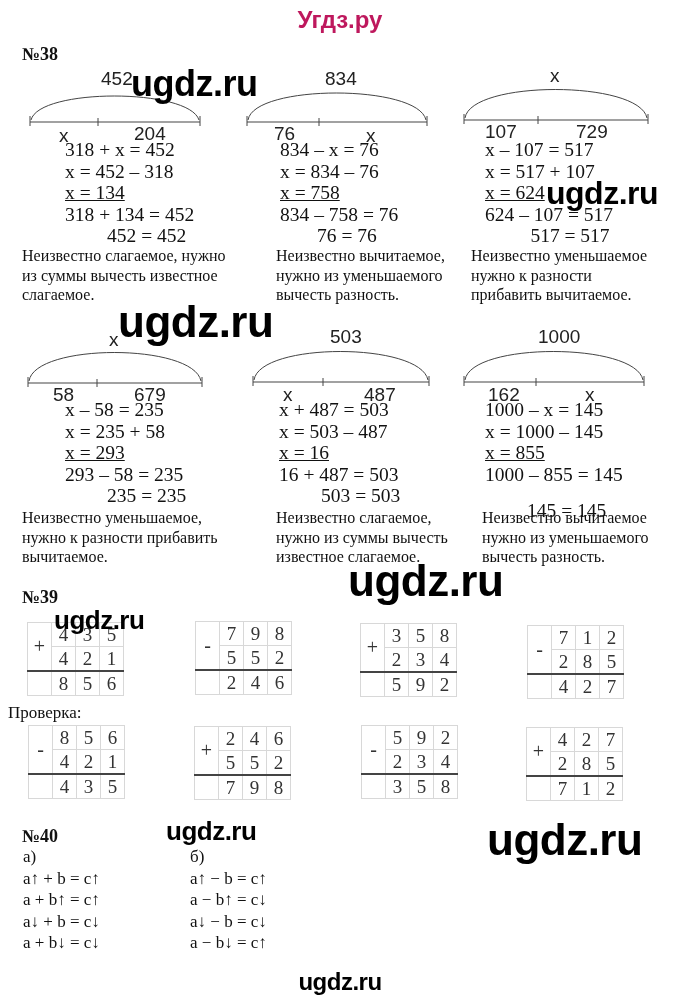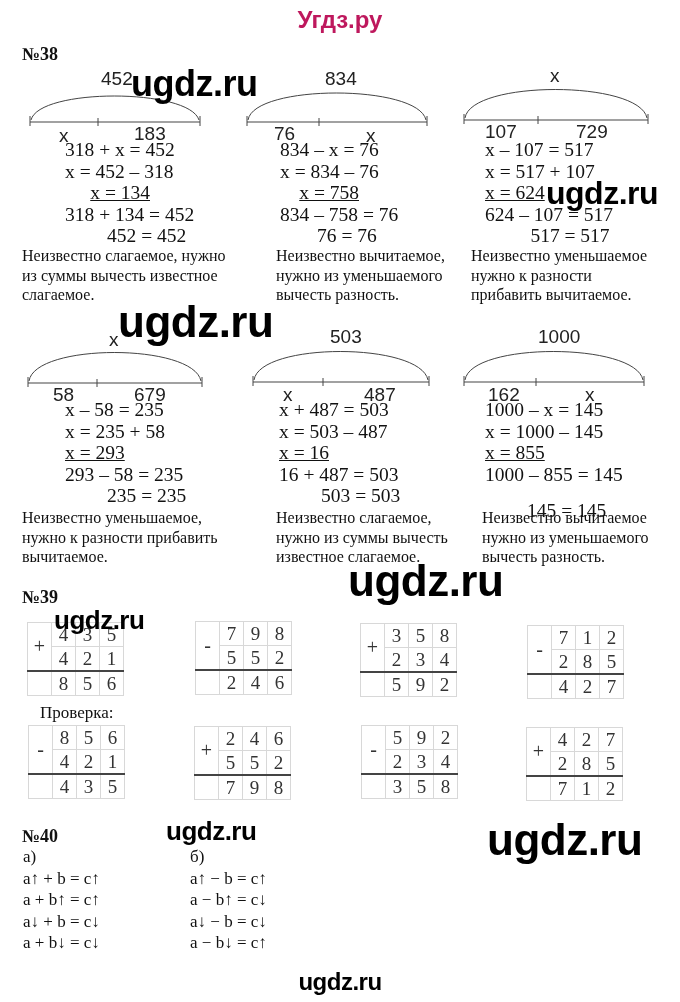--- a/index.html
+++ b/index.html
@@ -3,21 +3,21 @@
 <meta charset="utf-8">
 <style>
   html, body { margin: 0; padding: 0; background: #ffffff; }
   body { width: 680px; height: 1002px; position: relative; overflow: hidden; color: #111; }
   .abs { position: absolute; }
   .site-title { font-family: "Liberation Sans", sans-serif; font-weight: bold; font-size: 24px; left: 0; width: 680px; text-align: center; top: 6px; color: #be185d; }
   .task-num { font-family: "Liberation Serif", serif; font-weight: bold; font-size: 18px; color: #111; }
   .wm { font-family: "Liberation Sans", sans-serif; font-weight: bold; color: #000; letter-spacing: -0.5px; }
   .eq { font-family: "Liberation Serif", serif; font-size: 19.5px; line-height: 21.5px; color: #111; }
   .eq .line { white-space: nowrap; }
-  .eq .u { text-decoration: underline; text-align: right; }
+  .eq .u { text-decoration: underline; }
   .expl { font-family: Liberation Serif, serif; font-size: 16px; line-height: 19.5px; color: #111; white-space: nowrap; }
   .diagram-label { font-family: "Liberation Sans", sans-serif; font-size: 19px; color: #222; position: absolute; }
   svg.arc { position: absolute; overflow: visible; }
   table.col { position: absolute; border-collapse: collapse; font-family: "Liberation Serif", serif; font-size: 19px; color: #333; }
   table.col td { width: 23px; height: 23px; border: 1px solid #d8d8d8; text-align: center; vertical-align: middle; padding: 0; }
   table.col td.op { font-size: 20px; color: #333; }
   table.col tr.sum td { border-top: 2px solid #444; }
   .label-text { font-family: "Liberation Serif", serif; font-size: 17px; color: #111; }
   .rule { font-family: "Liberation Serif", serif; font-size: 17px; line-height: 21.5px; color: #111; white-space: nowrap; }
 </style>
@@ -31,21 +31,21 @@
 <div>
   <svg class="arc" style="left:29px; top:88px;" width="172" height="40">
     <path d="M2,32 C10,0 160,0 170,32" fill="none" stroke="#444" stroke-width="1"></path>
     <line x1="1" y1="34" x2="171" y2="34" stroke="#444" stroke-width="1.2"></line>
     <line x1="1" y1="28" x2="1" y2="38" stroke="#444"></line>
     <line x1="69" y1="30" x2="69" y2="38" stroke="#444"></line>
     <line x1="171" y1="28" x2="171" y2="38" stroke="#444"></line>
   </svg>
   <span class="diagram-label" style="left:101px; top:68px;">452</span>
   <span class="diagram-label" style="left:59px; top:125px;">x</span>
-  <span class="diagram-label" style="left:134px; top:123px;">183</span>
+  <span class="diagram-label" style="left:134px; top:123px;">204</span>
   <div class="abs eq" style="left:65px; top:139px;">
     <div class="line">318 + x = 452</div>
     <div class="line">x = 452 – 318</div>
     <div class="line"><span class="u" style="display:inline-block; width:85px;">x = 134</span></div>
     <div class="line">318 + 134 = 452</div>
     <div class="line" style="padding-left:42px;">452 = 452</div>
   </div>
   <div class="abs expl" style="left:22px; top:246px;">
     <div>Неизвестно слагаемое, нужно</div>
     <div>из суммы вычесть известное</div>
@@ -261,21 +261,21 @@
       </tr>
   <tr class="sum">
         <td></td>
         <td>4</td>
         <td>2</td>
         <td>7</td>
       </tr>
 </tbody>
   </table>
 
-<div class="abs label-text" style="left:40px; top:703px;text-align:right;">Проверка:</div>
+<div class="abs label-text" style="left:8px; top:703px;text-align:right;">Проверка:</div>
 
 <table class="col" style="left:28px; top:725px;">
   <tbody>
       <tr>
         <td class="op" rowspan="2">-</td>
       <td>8</td>
         <td>5</td>
         <td>6</td>
       </tr>
   <tr>

